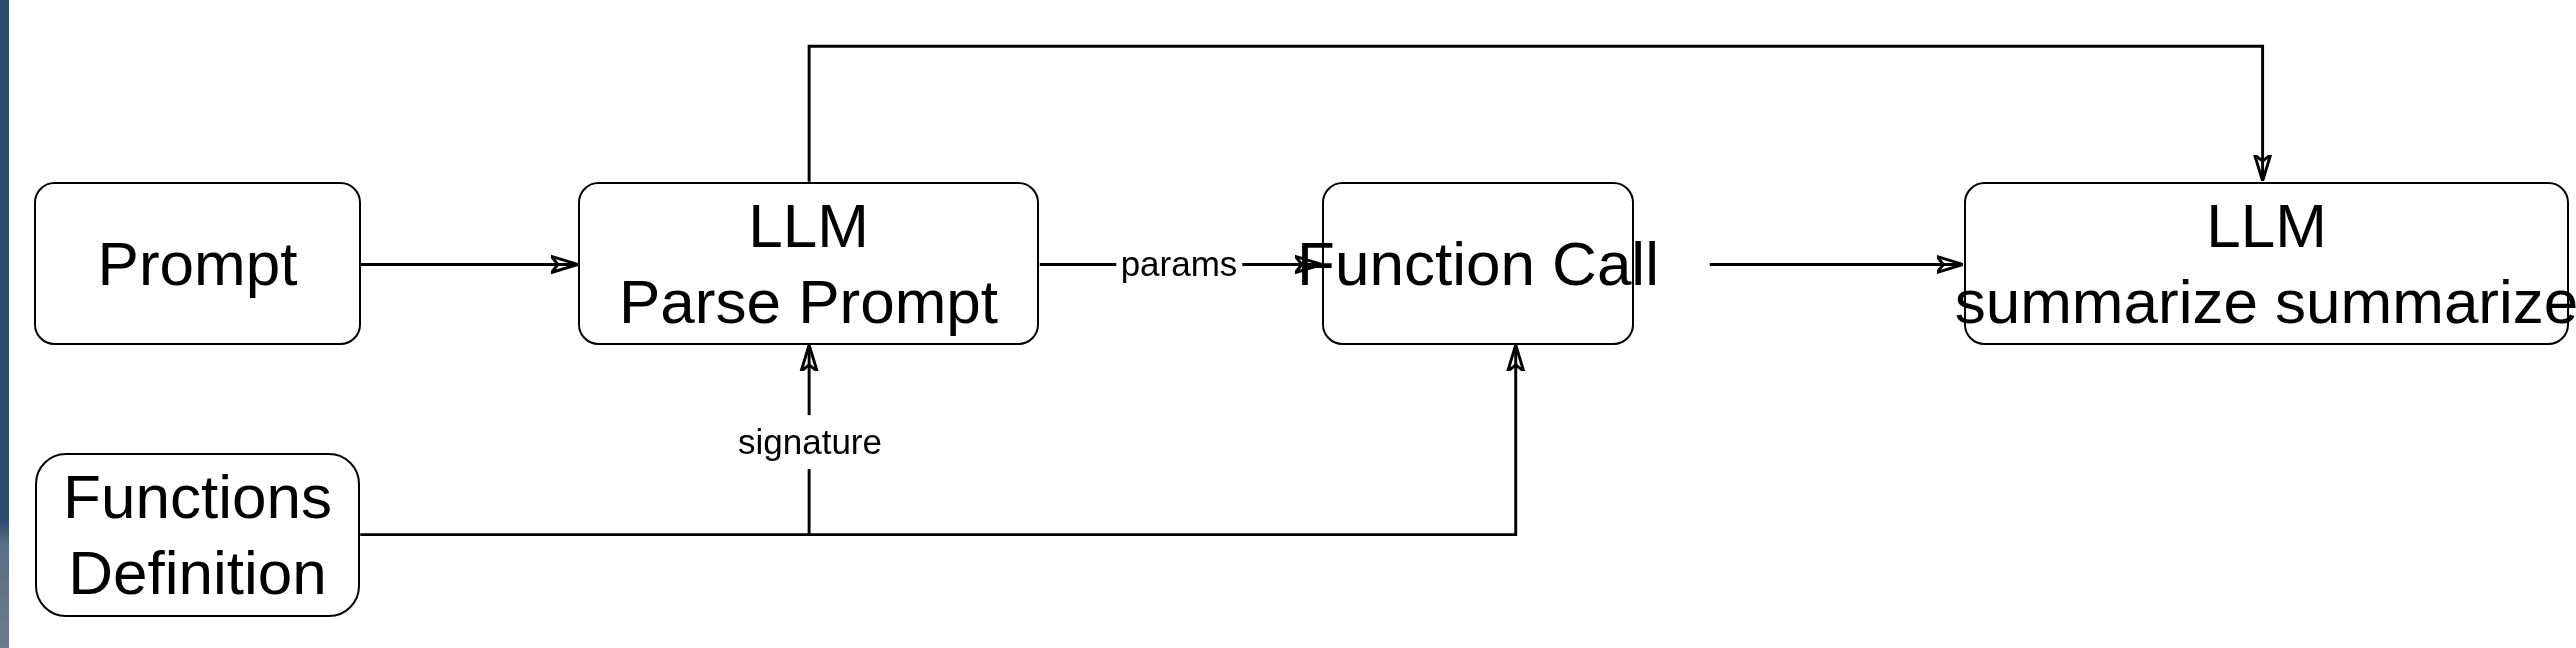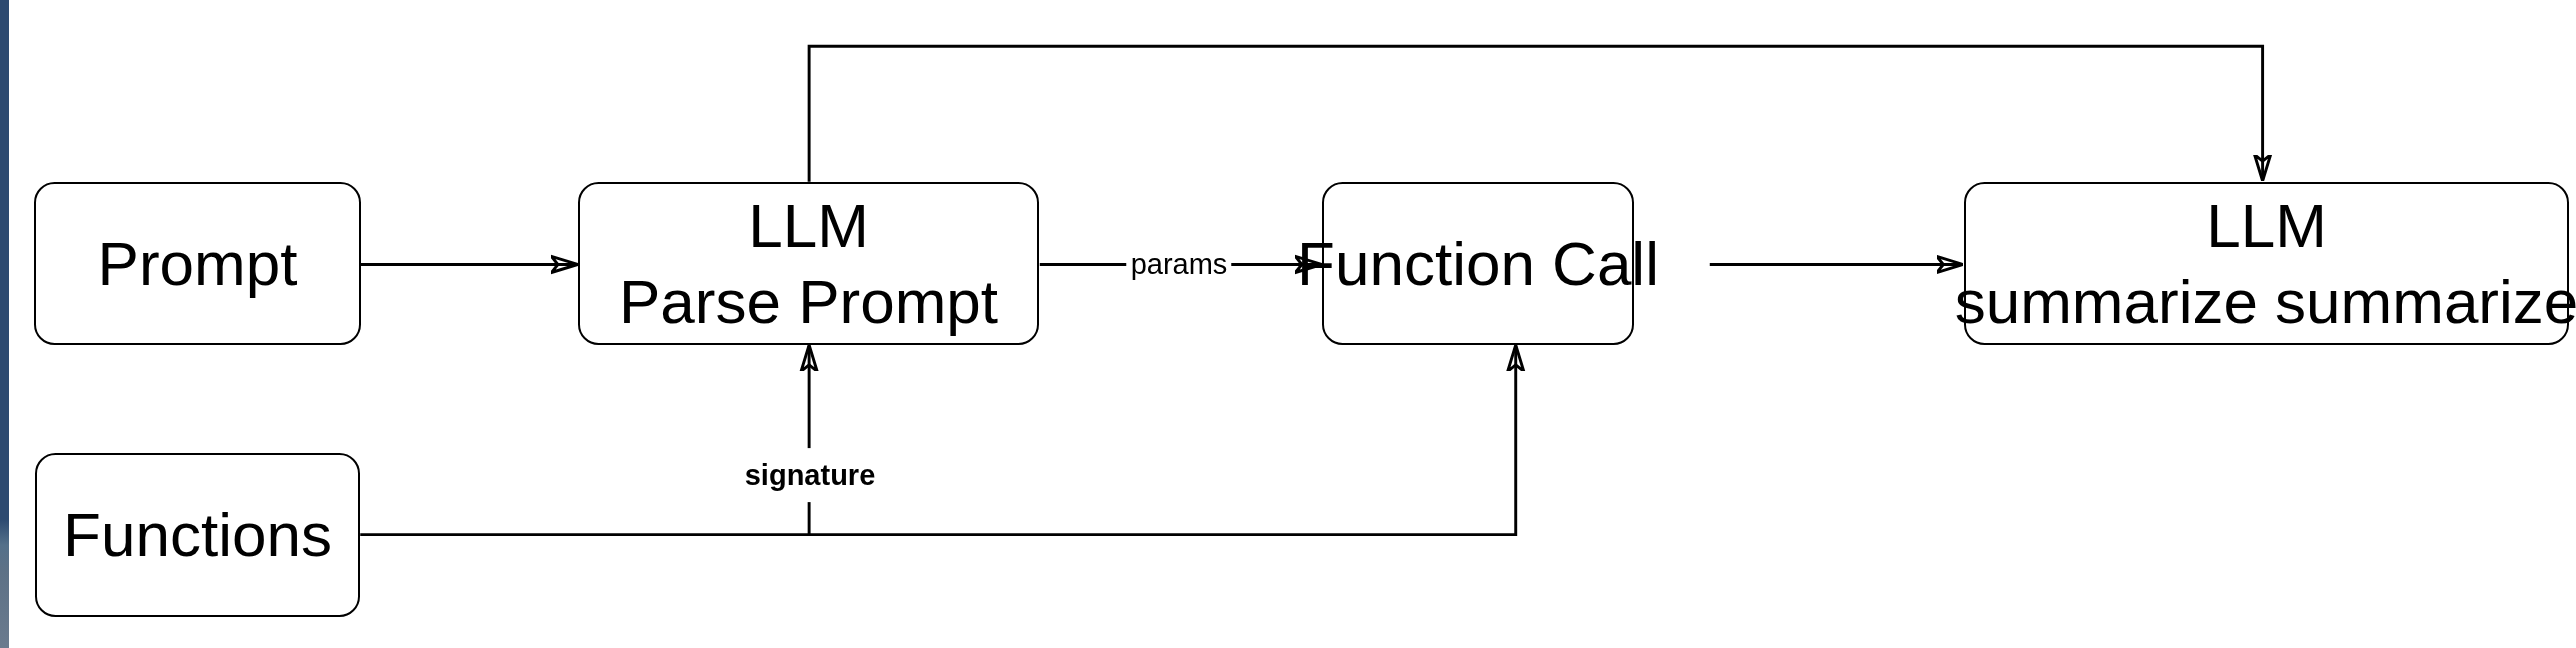--- a/index.html
+++ b/index.html
@@ -47,33 +47,33 @@
     text-align: center;
     color: #000000;
     font-size: 62px;
     line-height: 76px;
     white-space: nowrap;
   }
   #node-prompt              { left: 34px;   top: 182px; width: 327px; height: 163px; text-align: center; }
   #node-llm-parse-prompt    { left: 578px;  top: 182px; width: 461px; height: 163px; }
   #node-function-call       { left: 1322px; top: 182px; width: 312px; height: 163px; }
   #node-llm-summarize       { left: 1964px; top: 182px; width: 605px; height: 163px; }
-  #node-functions-definition{ left: 35px;   top: 453px; width: 325px; height: 164px; }
+  #node-functions-definition{ left: 35px;   top: 453px; width: 325px; height: 164px; border-radius: 31px; }
   .edge-label {
     position: absolute;
     transform: translate(-50%, -50%);
     background: #ffffff;
     color: #000000;
-    font-size: 29px;
+    font-size: 35px;
     line-height: 42px;
     white-space: nowrap;
   }
   #label-params    { left: 1179px; top: 264px; padding: 0 4.4px; }
   #label-response  { left: 1846px; top: 264px; padding: 0 4.4px; }
-  #label-signature { left: 810px; top: 475px; padding: 5.9px 1.5px; font-weight: bold; }
+  #label-signature { left: 810px; top: 442px; padding: 5.9px 1.5px; }
 </style>
 </head>
 <body>
 
 <div id="canvas">
 
   <div id="edge-strip"></div>
 
   <svg id="edges-svg" viewBox="0 0 3518 886" xmlns="http://www.w3.org/2000/svg">
     <defs>
@@ -102,19 +102,20 @@
     <span>Function Call</span>
   </div>
 
   <div class="node" id="node-llm-summarize">
     <span>LLM</span>
     <span>summarize summarize</span>
   </div>
 
   <div class="node" id="node-functions-definition">
     <span>Functions</span>
+    <span>Definition</span>
   </div>
 
   <div class="edge-label" id="label-params">params</div>
   <div class="edge-label" id="label-signature">signature</div>
 
 </div>
 
 
 </body></html>

